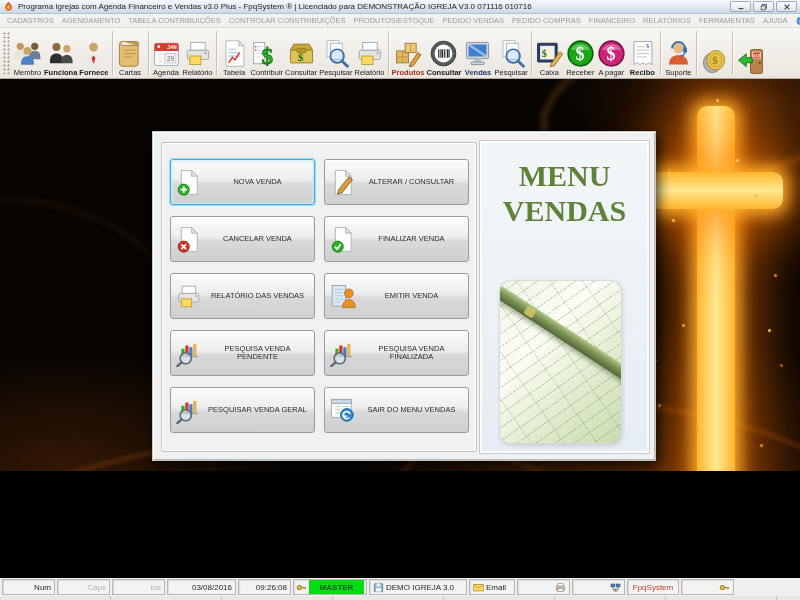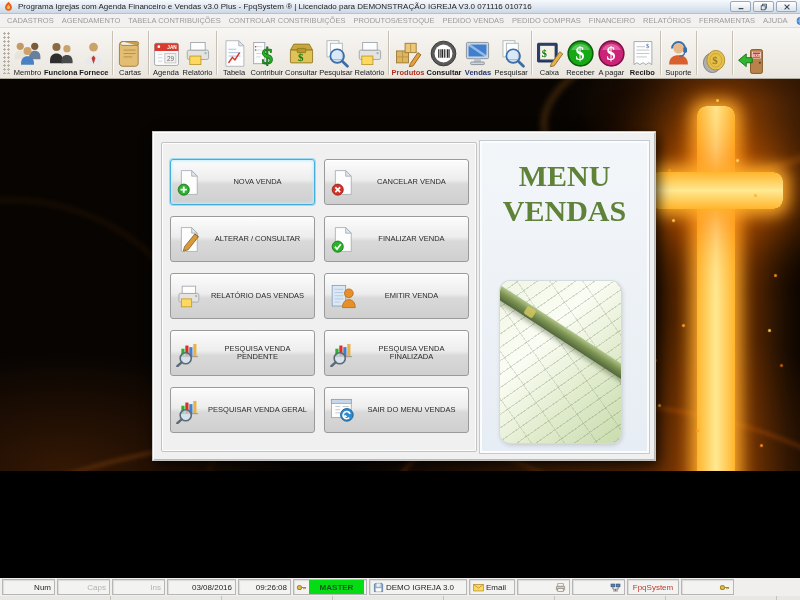--- a/index.html
+++ b/index.html
@@ -448,36 +448,36 @@
                 <path d="M11 22v8M7 26h8" stroke="#fff" stroke-width="2.4"></path>
               </svg>
             </span>
             <span class="dlabel">NOVA VENDA</span>
           </div>
         <div class="dbtn">
             <span class="dicon" style="display: flex; align-items: center; justify-content: center;">
               <svg viewBox="0 0 34 34">
                 <path d="M8 2h13l7 7v23H8z" fill="#fdfdfd" stroke="#a0a8b0"></path>
                 <path d="M21 2l7 7h-7z" fill="#e0e7ee" stroke="#a0a8b0"></path>
+                <path d="M12 26L25 10l4.5 3.5L16.5 30l-6 1.5z" fill="#d99a3c" stroke="#7a5a20"></path>
+                <path d="M25 10l4.5 3.5" stroke="#7a5a20"></path>
+              </svg>
+            </span>
+            <span class="dlabel">ALTERAR / CONSULTAR</span>
+          </div>
+        <div class="dbtn">
+            <span class="dicon" style="display: flex; align-items: center; justify-content: center;">
+              <svg viewBox="0 0 34 34">
+                <path d="M8 2h13l7 7v23H8z" fill="#fdfdfd" stroke="#a0a8b0"></path>
+                <path d="M21 2l7 7h-7z" fill="#e0e7ee" stroke="#a0a8b0"></path>
                 <circle cx="11" cy="26" r="7" fill="#d93025" stroke="#8a1a12"></circle>
                 <path d="M8 23l6 6M14 23l-6 6" stroke="#fff" stroke-width="2.2"></path>
               </svg>
             </span>
             <span class="dlabel">CANCELAR VENDA</span>
-          </div>
-        <div class="dbtn">
-            <span class="dicon" style="display: flex; align-items: center; justify-content: center;">
-              <svg viewBox="0 0 34 34">
-                <path d="M8 2h13l7 7v23H8z" fill="#fdfdfd" stroke="#a0a8b0"></path>
-                <path d="M21 2l7 7h-7z" fill="#e0e7ee" stroke="#a0a8b0"></path>
-                <path d="M12 26L25 10l4.5 3.5L16.5 30l-6 1.5z" fill="#d99a3c" stroke="#7a5a20"></path>
-                <path d="M25 10l4.5 3.5" stroke="#7a5a20"></path>
-              </svg>
-            </span>
-            <span class="dlabel">ALTERAR / CONSULTAR</span>
           </div>
         <div class="dbtn">
             <span class="dicon" style="display: flex; align-items: center; justify-content: center;">
               <svg viewBox="0 0 34 34">
                 <path d="M8 2h13l7 7v23H8z" fill="#fdfdfd" stroke="#a0a8b0"></path>
                 <path d="M21 2l7 7h-7z" fill="#e0e7ee" stroke="#a0a8b0"></path>
                 <circle cx="11" cy="26" r="7" fill="#28b428" stroke="#0f6e0f"></circle>
                 <path d="M7.5 26l2.6 3.2L14.8 23" stroke="#fff" stroke-width="2.2" fill="none"></path>
               </svg>
             </span>

